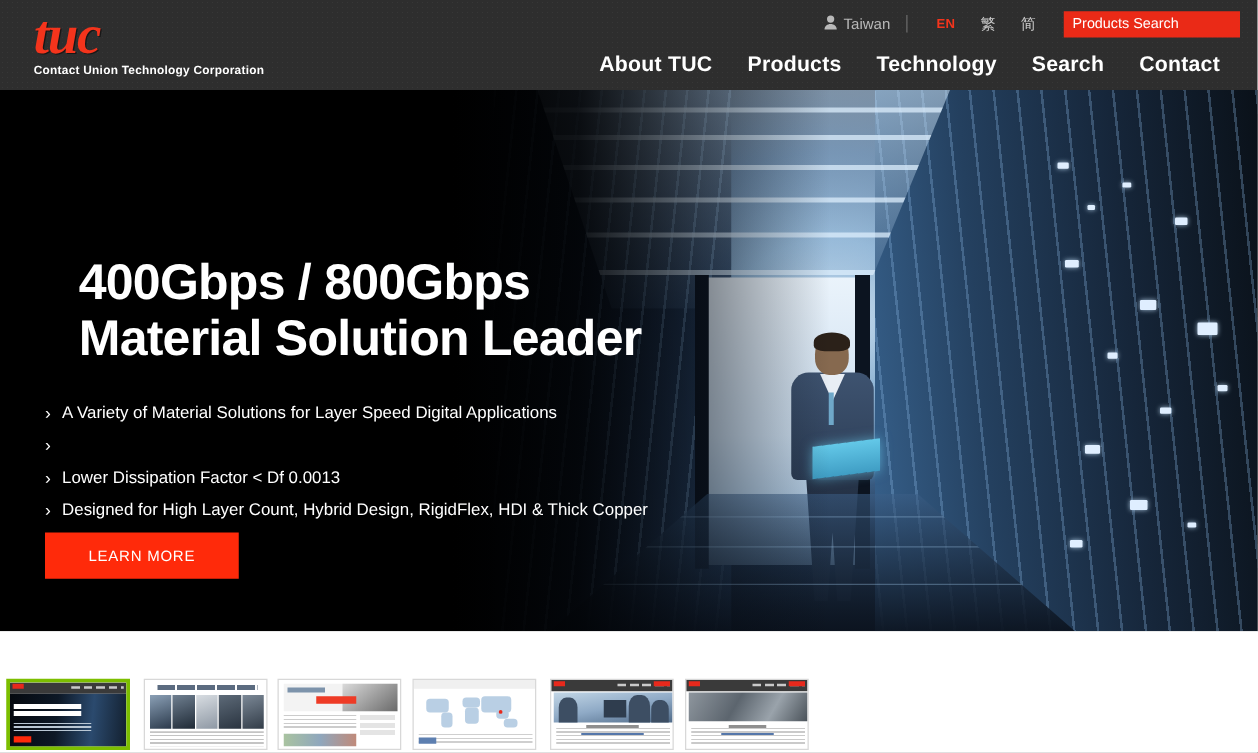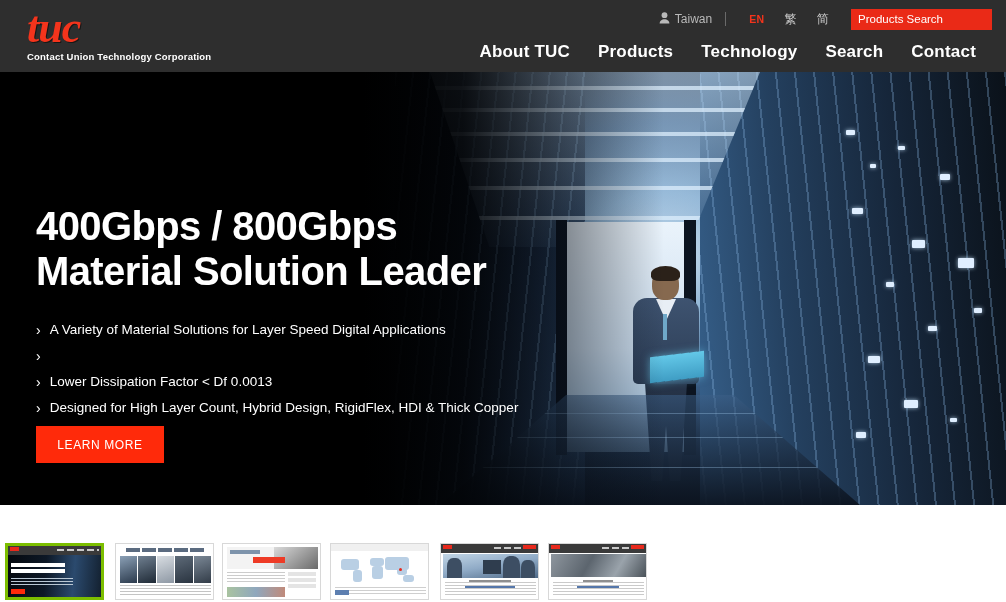--- a/index.html
+++ b/index.html
@@ -208,36 +208,36 @@
     background: linear-gradient(90deg,
       #000000 0%, #000000 36%, rgba(2,4,7,.92) 46%, rgba(4,8,14,.45) 56%, rgba(0,0,0,0) 66%);
   }
 
   
   .hero-content {
     position: absolute; left: 36px; top: 132px; z-index: 5;
   }
   .hero-title {
     font-size: 40px; font-weight: bold; color: #ffffff;
-    line-height: 45px; letter-spacing: -.6px;
+    line-height: 45px; letter-spacing: -.6px; margin-left: 27px;
   }
   .hero-bullets { margin-top: 28px; }
   .bullet {
     display: flex; align-items: flex-start; gap: 9px;
     margin-bottom: 10px;
   }
   .bullet-mark {
     color: #ffffff; font-size: 14px; line-height: 16px; font-weight: normal;
   }
   .bullet-text {
     color: #ffffff; font-size: 13.5px; line-height: 16px;
   }
   .learn-more {
     margin-top: 7px;
-    width: 128px; height: 37px;
+    width: 155px; height: 37px;
     background: #ff2a0a;
     color: #ffffff; font-size: 12px; letter-spacing: .6px;
     display: flex; align-items: center; justify-content: center;
     cursor: pointer; border: 0;
     font-family: "Liberation Sans", sans-serif;
   }
 
   
   .thumbstrip {
     position: absolute; left: 0; top: 505px;

